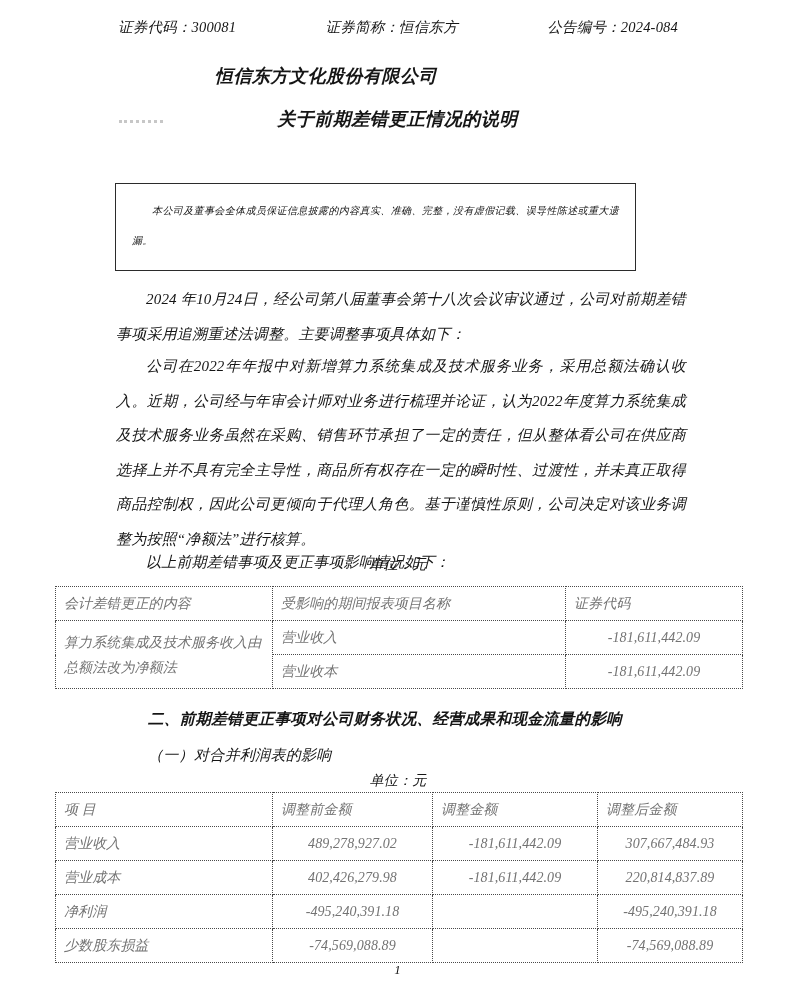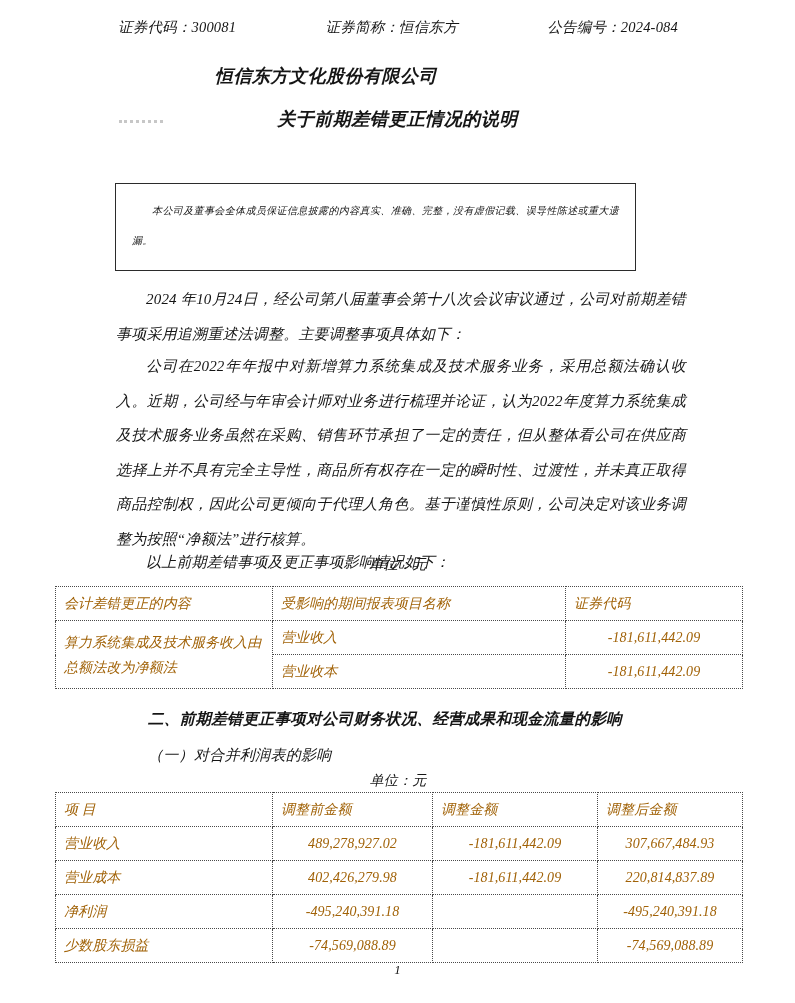--- a/index.html
+++ b/index.html
@@ -145,21 +145,21 @@
     border-collapse: collapse;
     table-layout: fixed;
     font-size: 14px;
     letter-spacing: 0.1px;
   }
   table.doc-table td {
     border: 1px dotted #4a4a4a;
     padding: 4px 8px;
     vertical-align: middle;
     line-height: 25px;
-    color: #a16207;
+    color: #737373;
   }
   .num { text-align: center; font-family: "Liberation Serif", "DejaVu Serif", serif; }
   .ind { padding-left: 24px; }
 
   #table-1 { left: 55px; top: 586px; width: 687px; }
   #table-2 { left: 55px; top: 792px; width: 687px; }
 
   
   .page-number {
     position: absolute;

